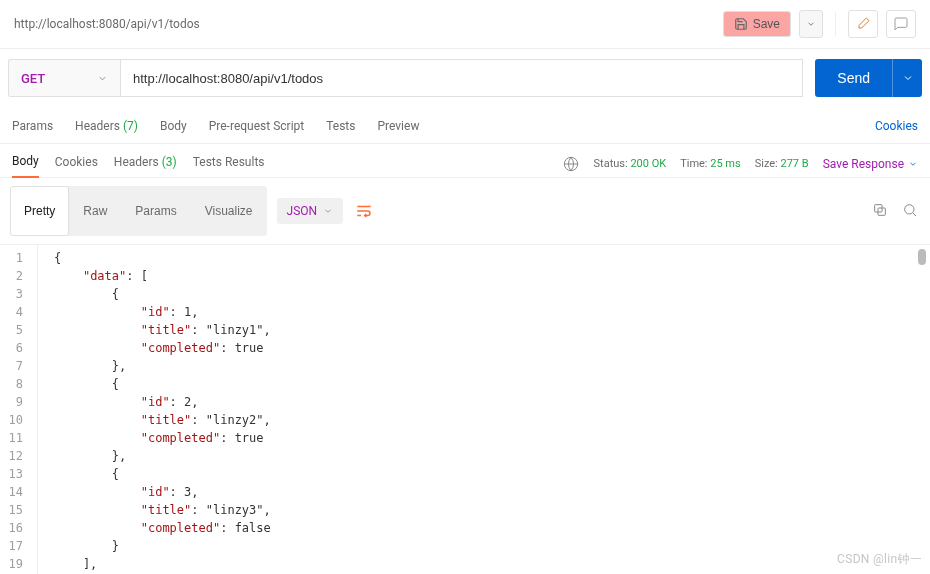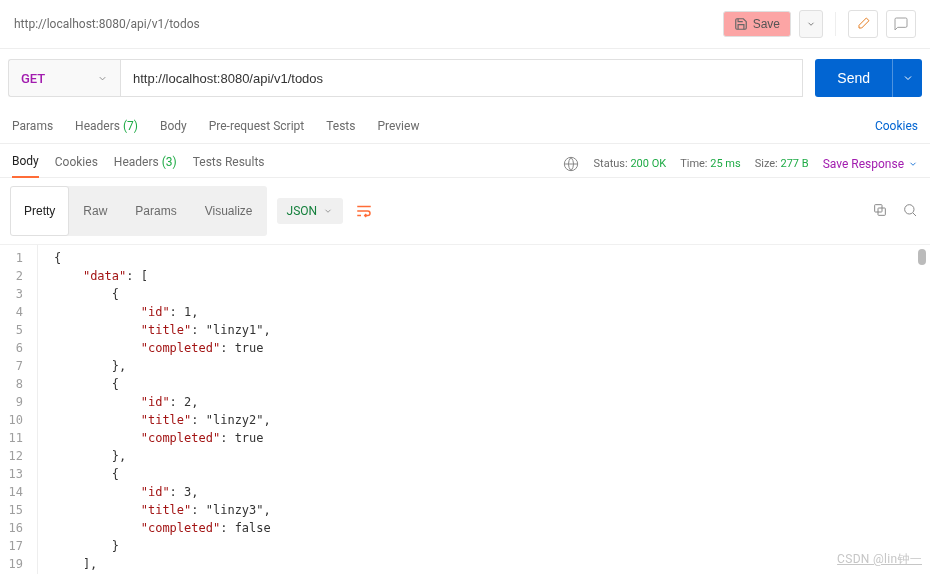--- a/index.html
+++ b/index.html
@@ -42,37 +42,37 @@
   .resp-meta .globe { width:18px; height:18px; display:inline-flex; align-items:center; justify-content:center; cursor:pointer;}
   .resp-meta .green { color: #1fab46; }
   .resp-meta .lbl { color:#6b6b6b; }
   .save-response { color:#a21caf; font-size:12px; cursor:pointer; display:inline-flex; align-items:center; gap:4px; }
 
   
   .fmt-bar { display:flex; align-items:center; padding: 8px 10px; gap: 0; border-bottom: 1px solid #f0f0f0; }
   .seg-group { display:flex; background:#f0f0f0; border-radius:3px; overflow:hidden; }
   .seg-group .seg { padding: 18px 14px; font-size:12px; color:#6b6b6b; cursor:pointer; background:transparent; border:none; }
   .seg-group .seg.active { background:#fff; color:#212121; box-shadow: inset 0 0 0 1px #e0e0e0; border-radius:3px; }
-  .fmt-select { margin-left: 10px; background:#f0f0f0; border:none; border-radius:3px; padding:6px 10px; font-size:12px; color:#15803d; display:inline-flex; align-items:center; gap:6px; cursor:pointer;}
+  .fmt-select { margin-left: 10px; background:#f0f0f0; border:none; border-radius:3px; padding:6px 10px; font-size:12px; color:#a21caf; display:inline-flex; align-items:center; gap:6px; cursor:pointer;}
   .wrap-btn { margin-left: 6px; width:30px; height:28px; display:flex; align-items:center; justify-content:center; cursor:pointer; border-radius:3px; }
   .wrap-btn svg { stroke: #ff6c37; }
   .fmt-bar .spacer { flex:1; }
   .right-icons { display:flex; gap: 14px; align-items:center; margin-right: 2px; }
 
   
   .code-view { display:flex; font-family: "Consolas", "Menlo", monospace; font-size: 12px; line-height: 18px; height: 348px; overflow:auto; position:relative;}
   .gutter { text-align:right; color:#9e9e9e; padding: 4px 8px 4px 0; user-select:none; background:#fff; border-right: 1px solid #eee; min-width: 38px;}
   .gutter div { padding: 0 6px; }
   .code { padding: 4px 0 4px 16px; white-space: pre; flex:1; color:#333;}
   .k { color: #a31515; }      
   .p { color: #333; }         
 
   .code-scroll { position:absolute; right:4px; top:4px; width:8px; height:16px; background:#bbb; border-radius:4px; }
 
-  .watermark { position:absolute; right:8px; bottom:6px; font-size:12px; color:#c6c6c6; pointer-events:none; letter-spacing:0.3px;text-decoration:underline;}
+  .watermark { position:absolute; right:8px; bottom:6px; font-size:12px; color:#c6c6c6; pointer-events:none; letter-spacing:0.3px;}
 </style>
 </head>
 <body>
 
 <div class="titlebar">
   <div class="title">http://localhost:8080/api/v1/todos</div>
   <div class="right">
     <button class="btn">
       <svg viewBox="0 0 24 24" fill="none" stroke="#666" stroke-width="2">
           <path d="M19 21H5a2 2 0 0 1-2-2V5a2 2 0 0 1 2-2h11l5 5v11a2 2 0 0 1-2 2z"></path>

